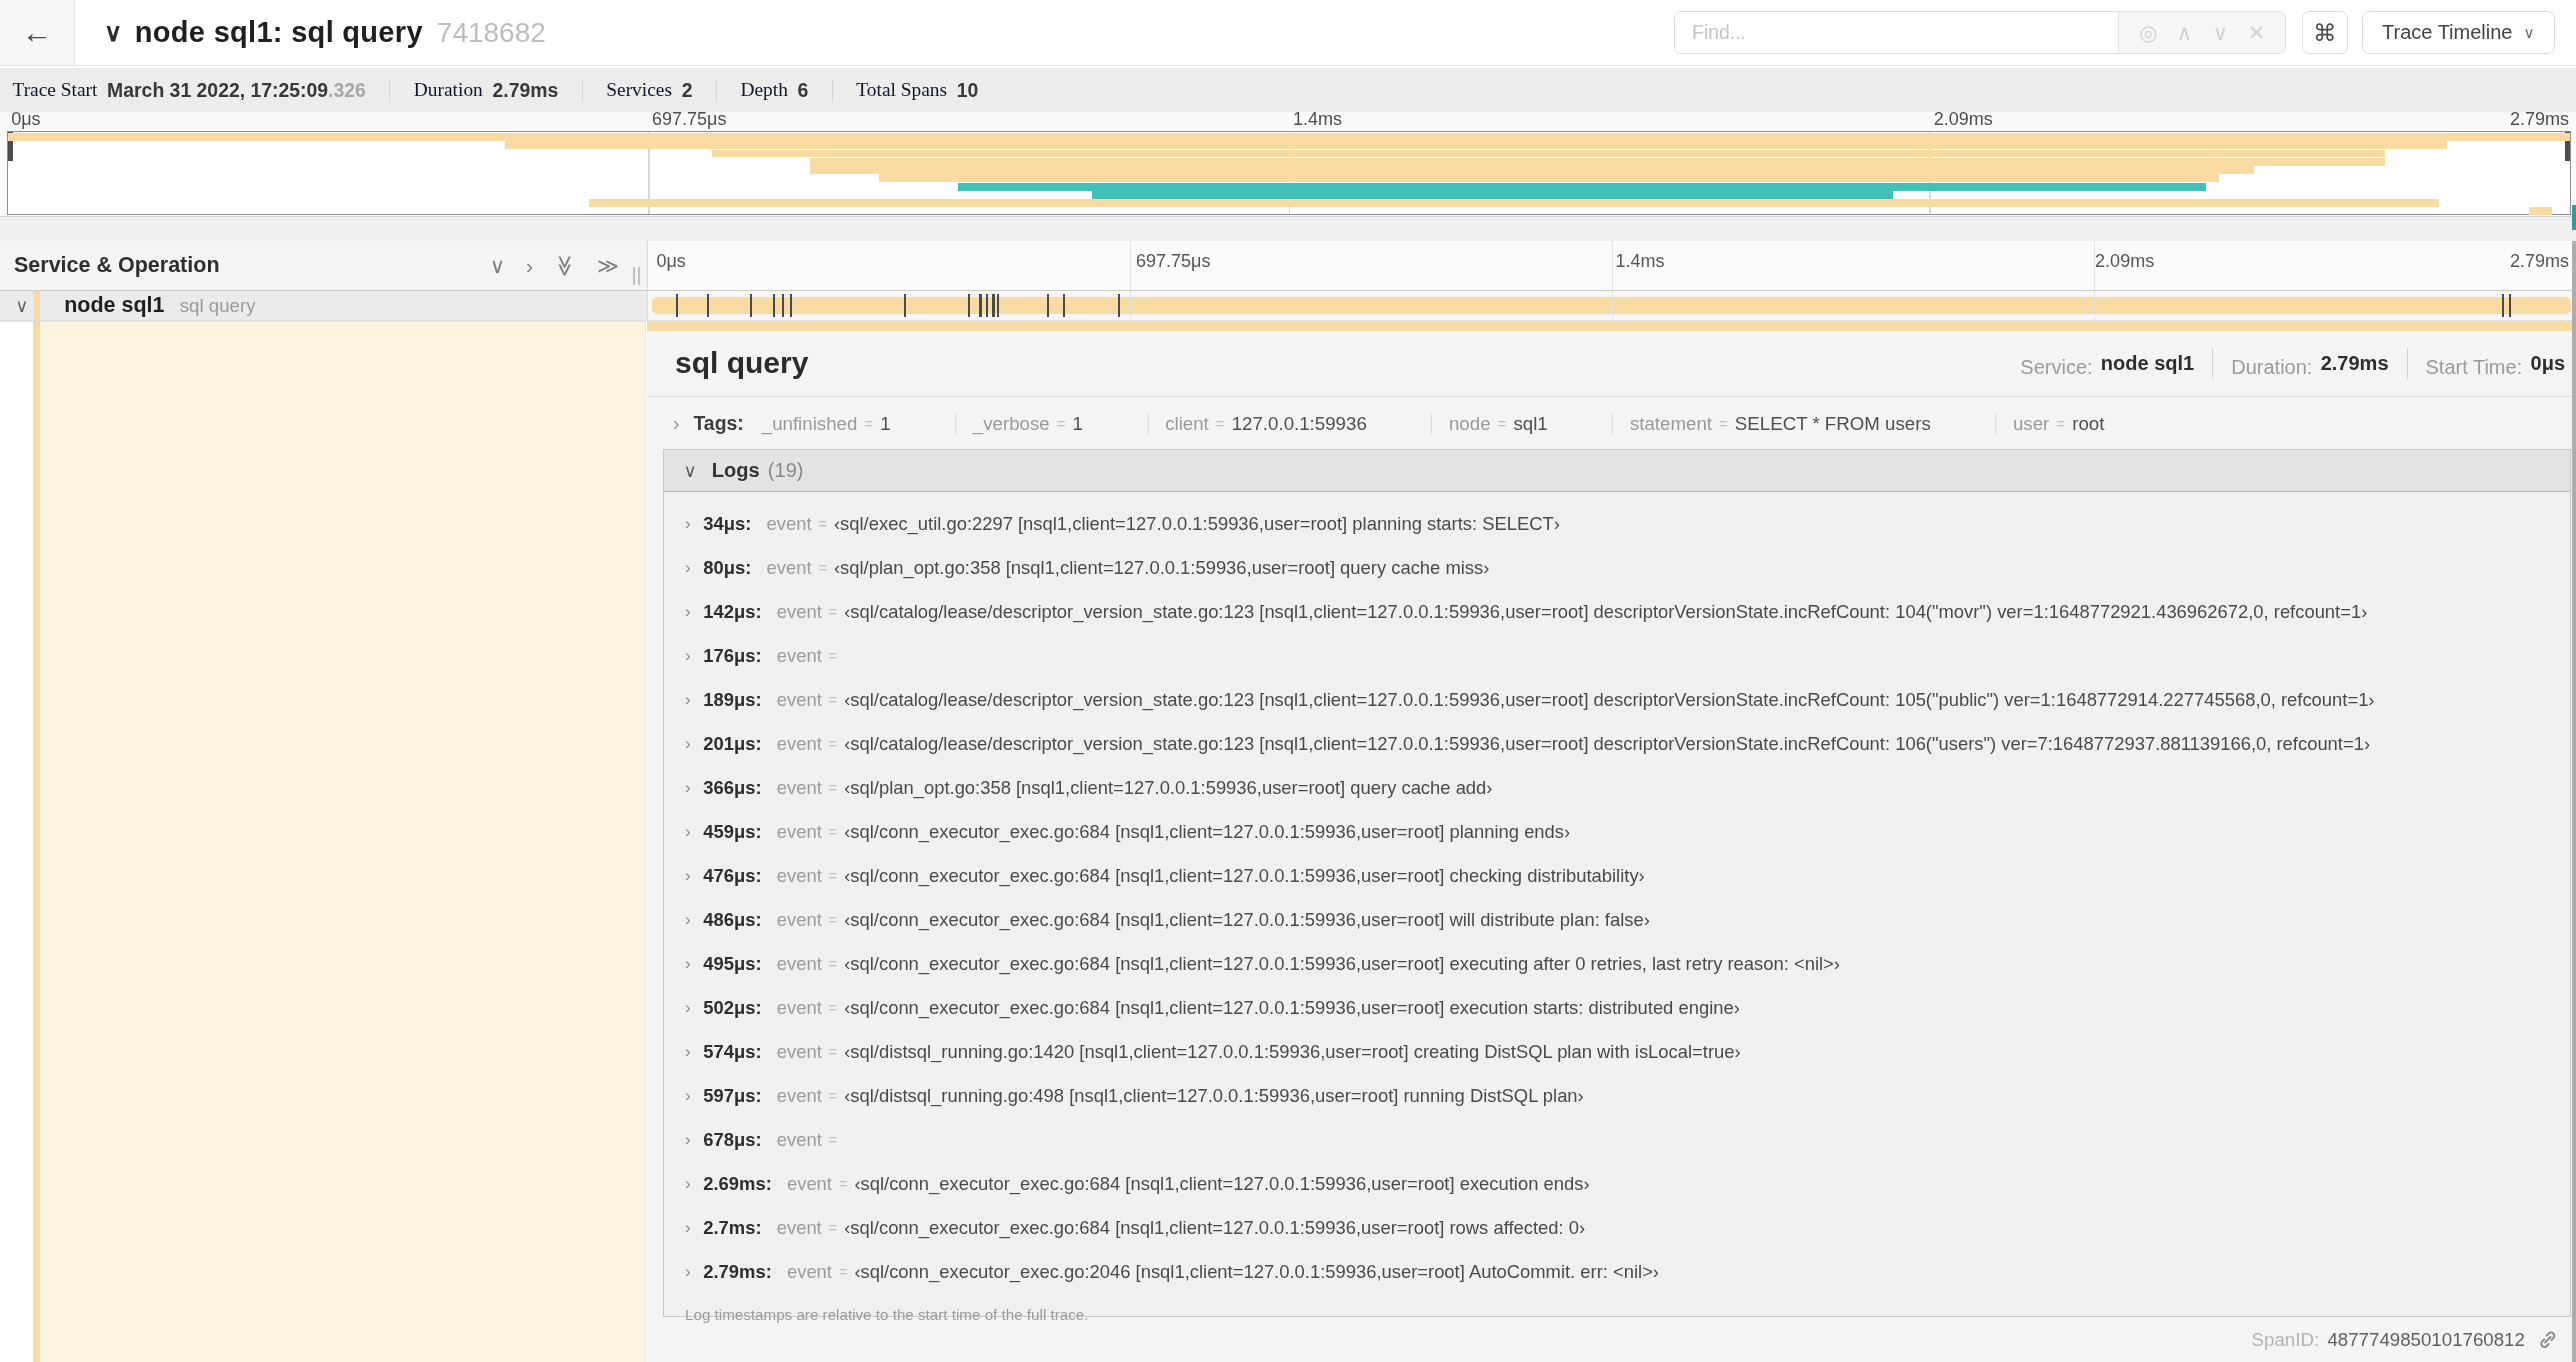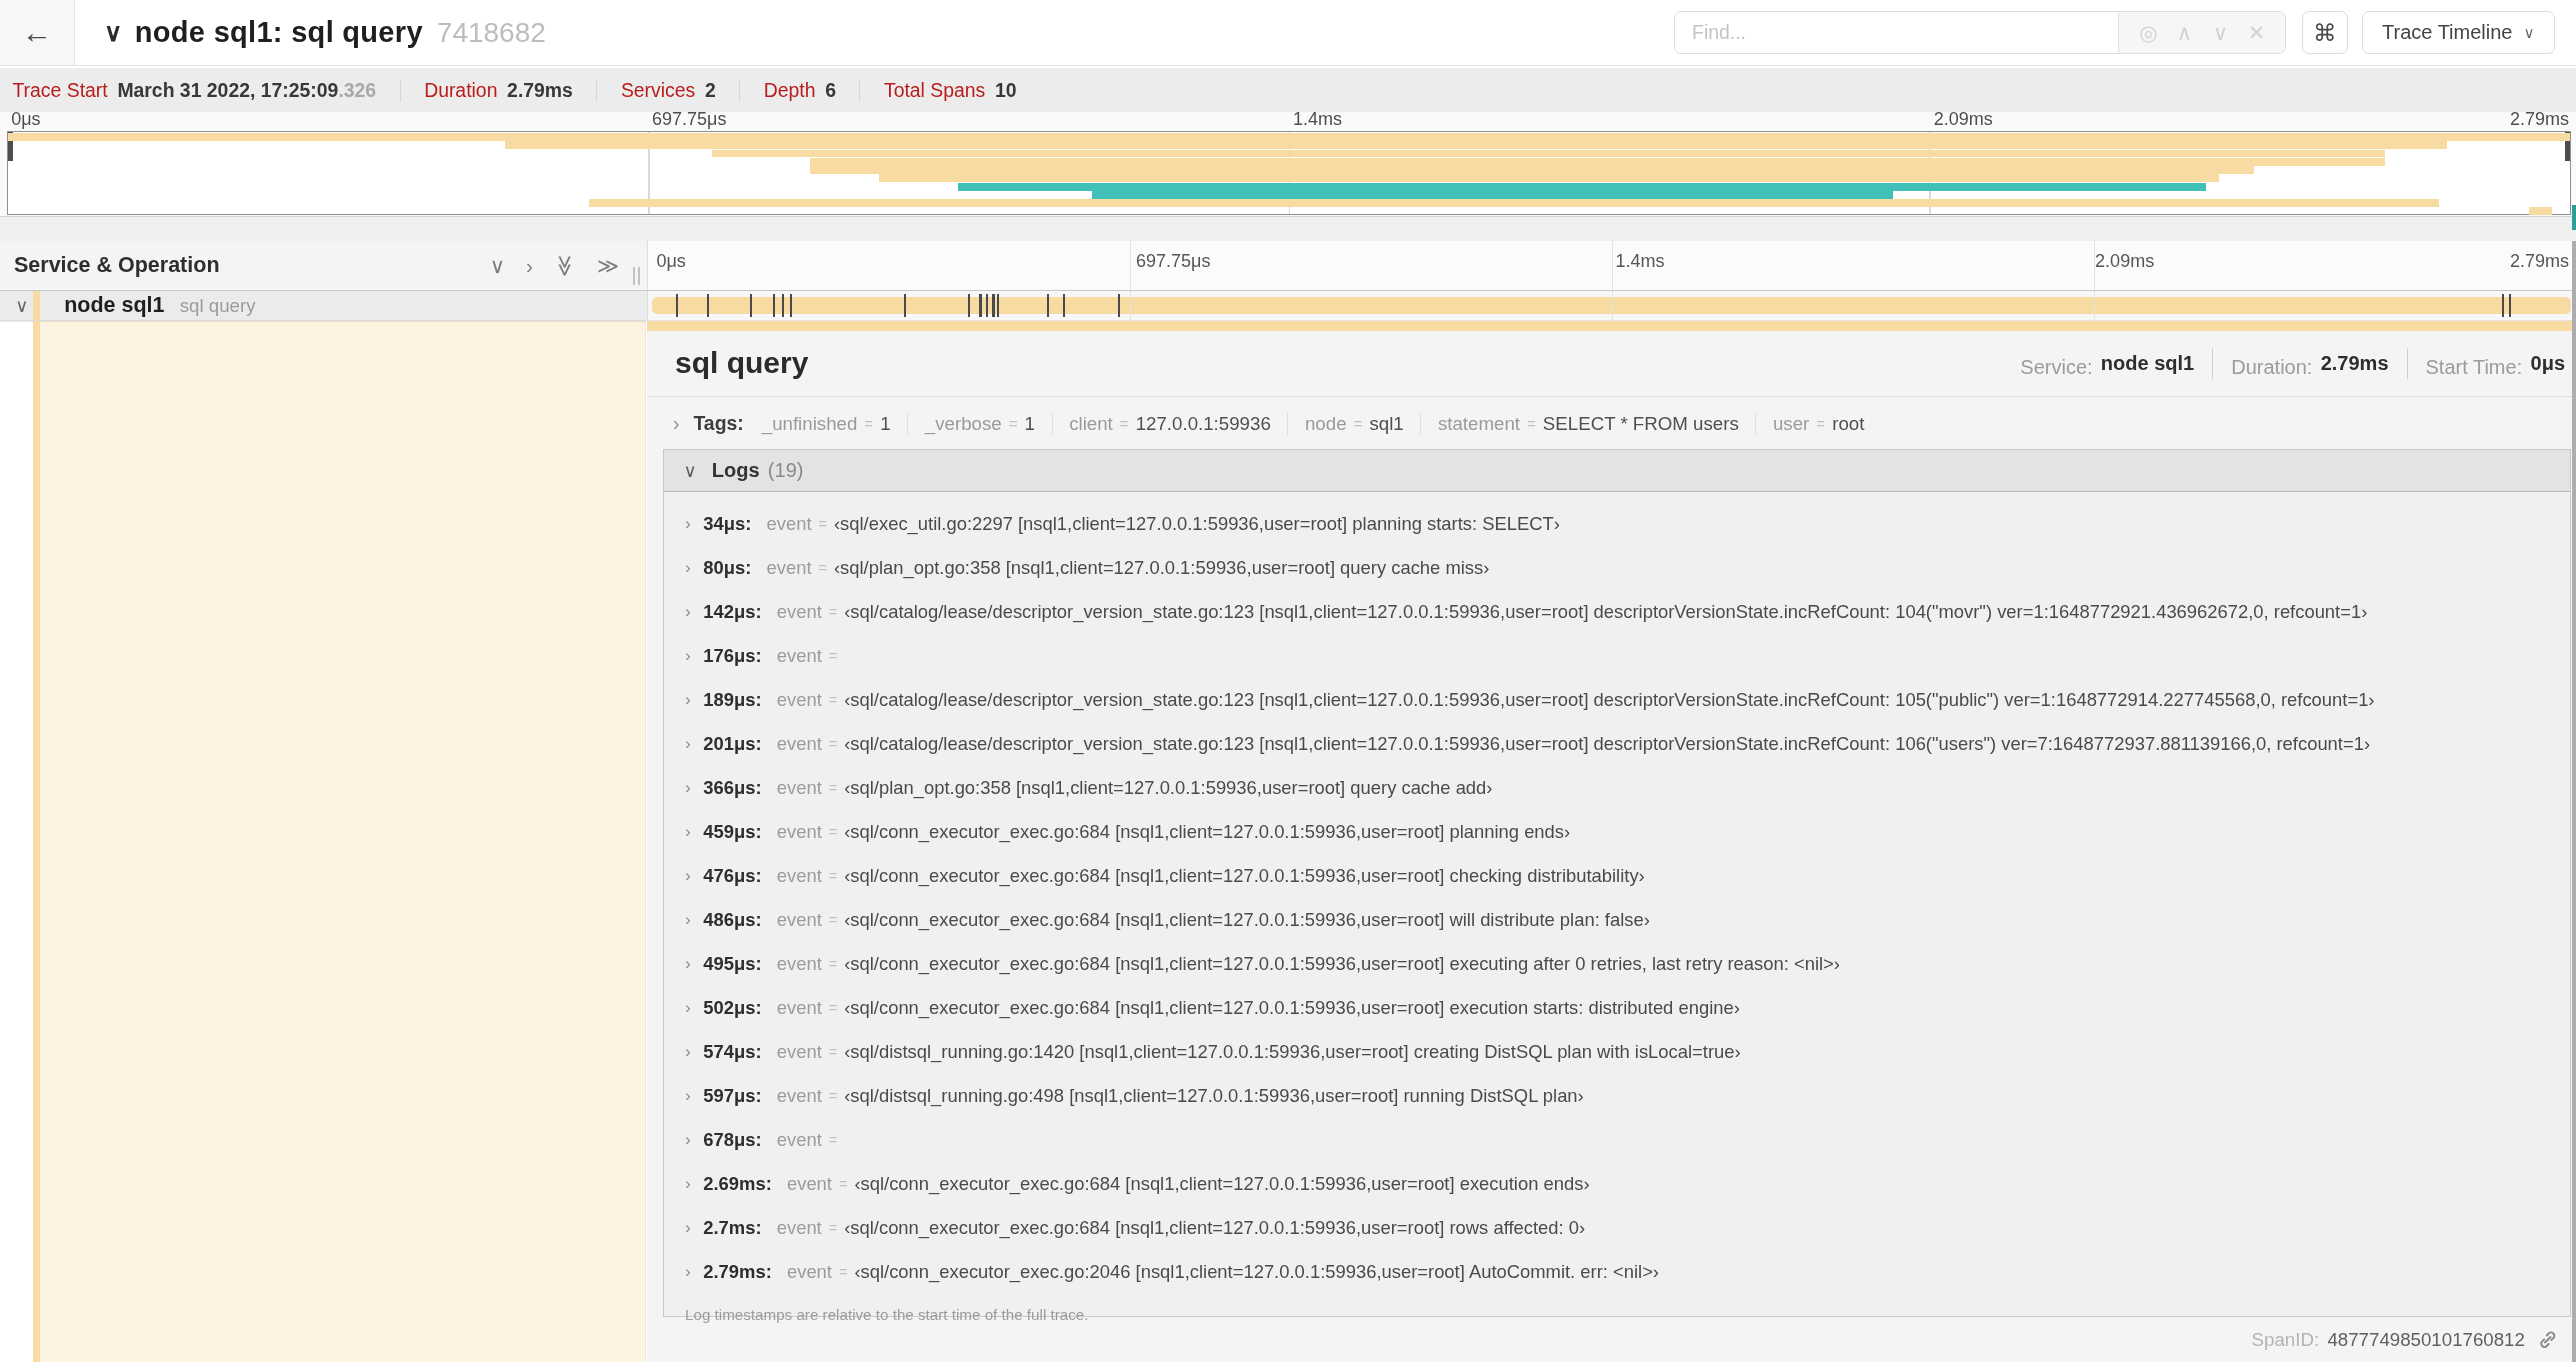--- a/index.html
+++ b/index.html
@@ -27,21 +27,21 @@
             display:flex; align-items:center; justify-content:center; cursor:pointer; }
   .cmd-btn { width:46px; margin-left:15.2px; font-size:23.5px; color:#4a4a4a; }
   .view-btn { margin-left:14px; padding:0 19.4px; font-size:20px; color:#444; }
   .view-chev { font-size:15.2px; color:#666; margin-left:11px; }
 
   
   .tinfo { position:absolute; top:68px; left:0; right:0; height:44px; background:#ececec;
            display:flex; align-items:center; padding-left:12.5px; font-size:19.4px; }
   .tinfo-item { display:flex; align-items:center; }
   .tinfo-item + .tinfo-item { border-left:1.4px solid #d6d6d6; margin-left:23.5px; padding-left:23.5px; }
-  .tinfo-label { color:#b91c1c; margin-right:9.7px; }
+  .tinfo-label { color:#0f172a; margin-right:9.7px;font-family:Liberation Serif, serif; }
   .tinfo-value { color:#383838; font-weight:bold; }
   .tinfo-suffix { color:#a8a8a8; font-weight:bold; }
 
   
   .mini { position:absolute; top:112px; left:0; right:0; height:104px; background:#fafafa; }
   .mini-ticks { position:absolute; top:0; left:7px; right:5.5px; height:19.4px; }
   .tick { position:absolute; bottom:1.4px; font-size:18px; color:#4d4d4d; white-space:nowrap; padding-left:4.2px; }
   .tick.right { transform:translateX(-100%); padding-left:0; padding-right:1.4px; }
   .mini-canvas { position:absolute; top:19.4px; left:7px; right:5.5px; height:84px;
                  background:#fff; border:1.4px solid #8f8f8f; }
@@ -301,21 +301,21 @@
             </span>
             <span class="d-meta-item">
               <span class="d-meta-label">Start Time:</span>
               <span class="d-meta-value">0μs</span>
             </span>
           </span>
       </div>
       <div class="d-tagsrow">
         <span class="tags-chev">›</span>
         <span class="tags-label">Tags:</span>
-        <span id="tags-items" style="display:flex;align-items:center;">
+        <span id="tags-items" style="display:flex;align-items:center;gap:48px;">
             <span class="tag-item">
               <span class="tag-key">_unfinished</span>
               <span class="tag-eq">=</span>
               <span class="tag-val">1</span>
             </span>
             <span class="tag-item">
               <span class="tag-key">_verbose</span>
               <span class="tag-eq">=</span>
               <span class="tag-val">1</span>
             </span>

